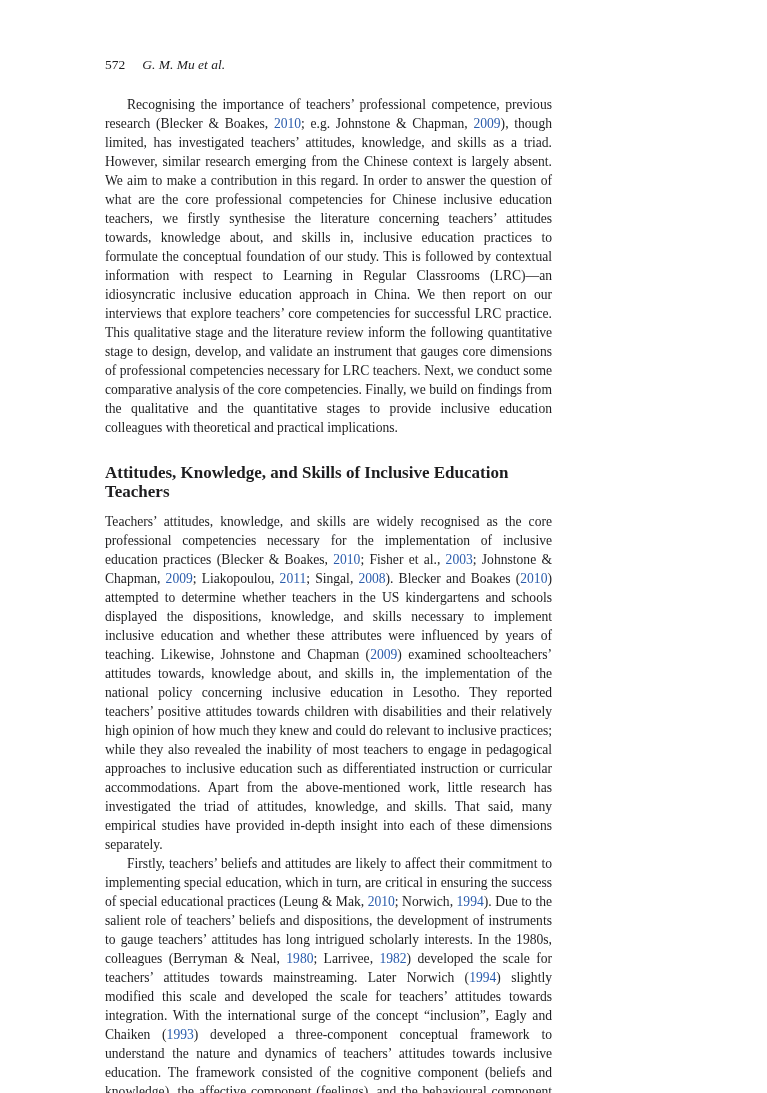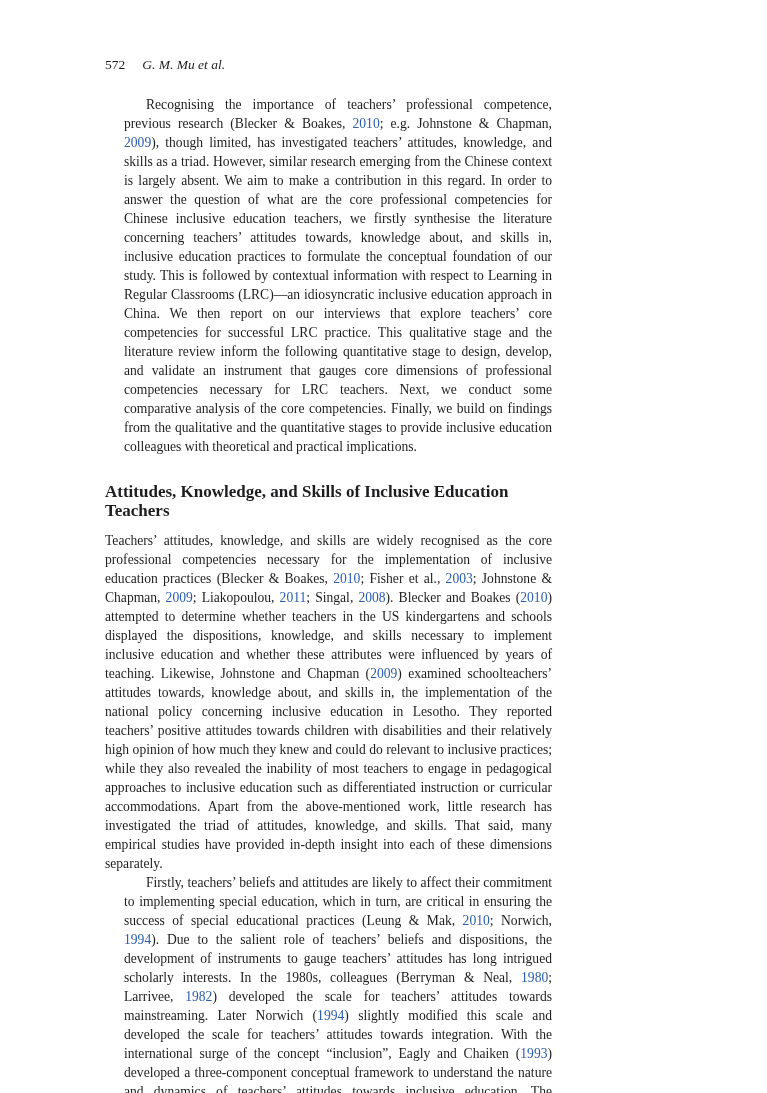--- a/index.html
+++ b/index.html
@@ -33,21 +33,20 @@
     font-style: italic;
   }
   .body-para {
     margin: 0;
     font-size: 13.6px;
     line-height: 19px;
     text-align: justify;
   }
   .indent {
     text-indent: 22px;
-    margin-left: 19px;
   }
   .section-heading {
     font-size: 17px;
     line-height: 19px;
     font-weight: bold;
     margin: 26px 0 11px 0;
   }
   .cite-link {
     color: var(--link-color, #2a5cac);
     cursor: pointer;

